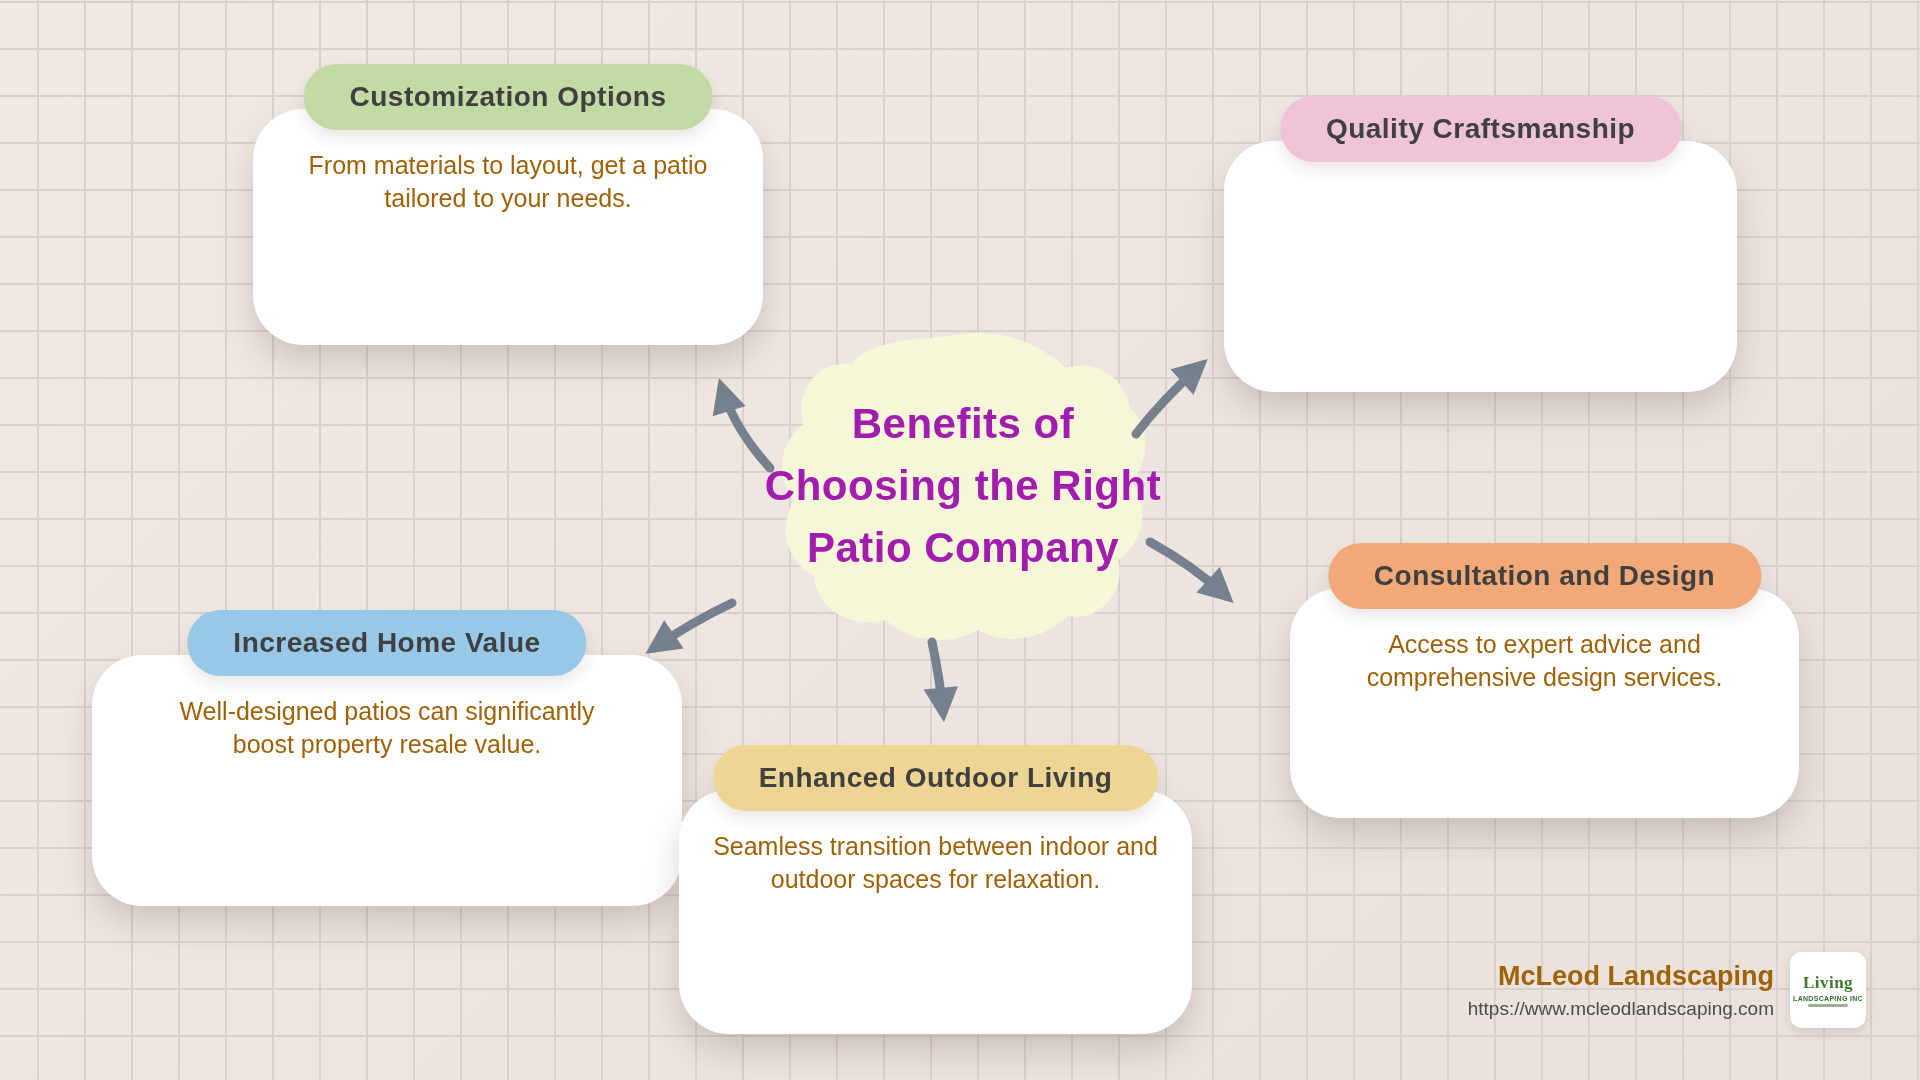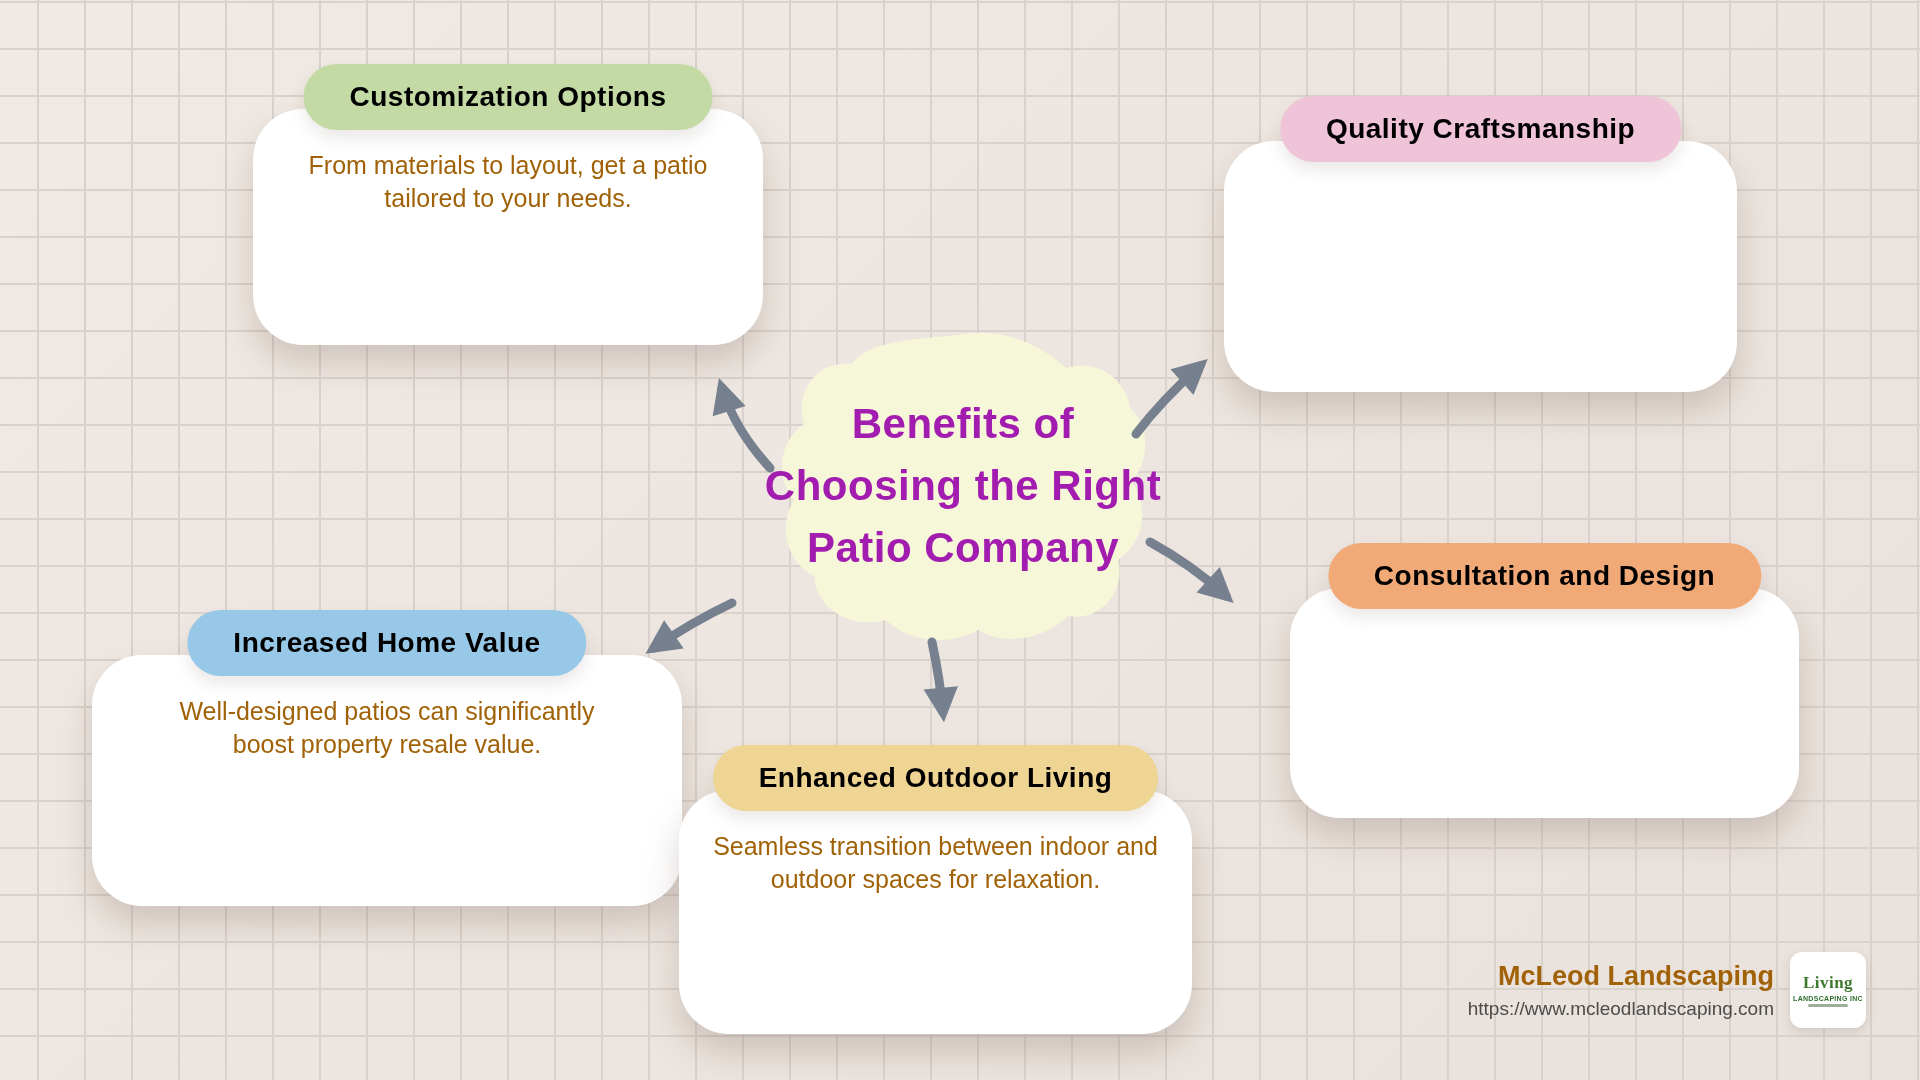--- a/index.html
+++ b/index.html
@@ -15,21 +15,21 @@
     background-position:37px 0, 0 1px, 0 0;
   }
   .card{
     position:absolute;background:#ffffff;border-radius:50px;
     box-shadow:0 18px 34px rgba(122,103,92,0.28);
   }
   .pill{
     position:absolute;left:50%;top:-45px;transform:translateX(-50%);
     height:66px;border-radius:33px;padding:0 46px;white-space:nowrap;
     display:flex;align-items:center;justify-content:center;
-    color:#000000;font-weight:bold;font-size:28px;letter-spacing:0.5px;
+    color:#404040;font-weight:bold;font-size:28px;letter-spacing:0.5px;
     box-shadow:0 8px 16px rgba(122,103,92,0.15);
   }
   .card-body{
     margin-top:40px;text-align:center;color:#a16207;
     font-size:25px;line-height:33px;white-space:pre;
   }
   #center-blob{position:absolute;left:778px;top:328px;width:370px;height:316px;}
   #center-title{
     position:absolute;left:778px;top:328px;width:370px;height:316px;
     display:flex;align-items:center;justify-content:center;text-align:center;
@@ -106,20 +106,22 @@
 </div>
 
 <div class="card" style="left:679px;top:790px;width:513px;height:244px;">
   <div class="pill" style="background-color: rgb(238, 213, 148);">Enhanced Outdoor Living</div>
   <div class="card-body">Seamless transition between indoor and
 outdoor spaces for relaxation.</div>
 </div>
 
 <div class="card" style="left:1290px;top:588px;width:509px;height:230px;">
   <div class="pill" style="background-color: rgb(240, 169, 119);">Consultation and Design</div>
+  <div class="card-body">Access to expert advice and
+comprehensive design services.</div>
 </div>
 
 <div id="footer">
   <div class="footer-text">
     <div class="brand-name">McLeod Landscaping</div>
     <div class="brand-url">https://www.mcleodlandscaping.com</div>
   </div>
   <div class="logo-box">
     <div class="logo-line1">Living</div>
     <div class="logo-line2">LANDSCAPING INC</div>

